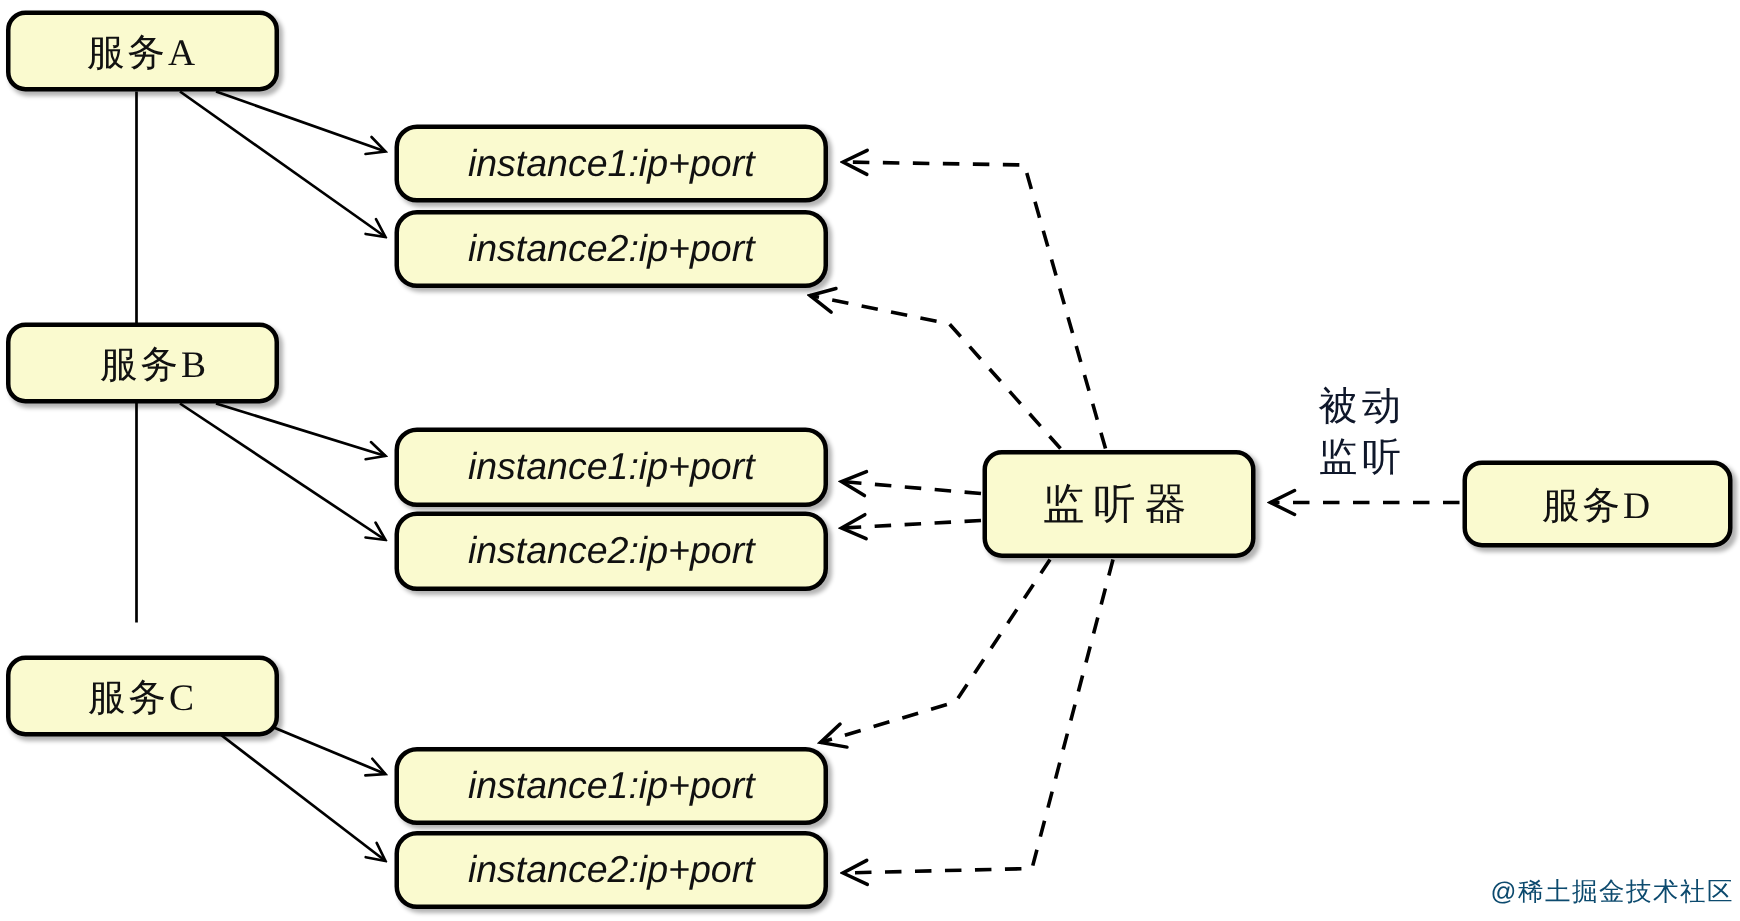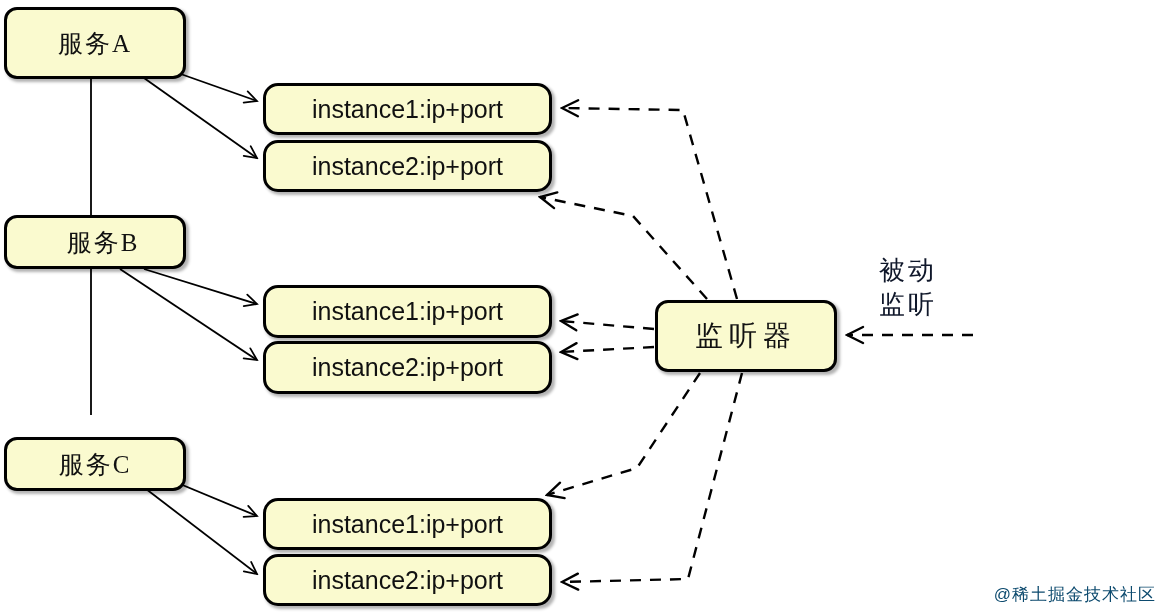--- a/index.html
+++ b/index.html
@@ -32,20 +32,21 @@
   }
   .node.service {
     font-family: "Liberation Serif", serif;
     font-size: 25px;
     letter-spacing: 2px;
   }
   .node.instance {
     font-family: "Liberation Sans", sans-serif;
     font-size: 25px;
     border-radius: 15px;
+    font-style: italic;
   }
   .node.listener {
     font-family: "Liberation Serif", serif;
     font-size: 28px;
     letter-spacing: 6px;
   }
   .edge-label {
     position: absolute;
     left: 866px;
     top: 254px;
@@ -92,23 +93,24 @@
     <path class="dashed" d="M737,299 L683,110 L562,108" marker-end="url(#openArrow)"></path>
     <path class="dashed" d="M707,299 L633,216 L540,197" marker-end="url(#openArrow)"></path>
     <path class="dashed" d="M654,329 L561,321" marker-end="url(#openArrow)"></path>
     <path class="dashed" d="M654,347 L561,352" marker-end="url(#openArrow)"></path>
     <path class="dashed" d="M700,373 L637,468 L547,495" marker-end="url(#openArrow)"></path>
     <path class="dashed" d="M742,373 L688,579 L562,582" marker-end="url(#openArrow)"></path>
 
     <path class="dashed" d="M973,335 L847,335" marker-end="url(#openArrow)"></path>
   </svg>
 
-  <div class="node service" style="left:4px; top:7px; width:182px; height:72px;">服务A</div>
+  <div class="node service" style="left:4px; top:7px; width:182px; height:54px;">服务A</div>
   <div class="node service" style="left:4px; top:215px; width:182px; height:54px;padding-left:16px;">服务B</div>
   <div class="node service" style="left:4px; top:437px; width:182px; height:54px;">服务C</div>
+  <div class="node service" style="left:975px; top:307px; width:180px; height:58px;">服务D</div>
 
   <div class="node instance" style="left:263px; top:83px; width:289px; height:52px;">instance1:ip+port</div>
   <div class="node instance" style="left:263px; top:140px; width:289px; height:52px;">instance2:ip+port</div>
 
   <div class="node instance" style="left:263px; top:285px; width:289px; height:53px;">instance1:ip+port</div>
   <div class="node instance" style="left:263px; top:341px; width:289px; height:53px;">instance2:ip+port</div>
 
   <div class="node instance" style="left:263px; top:498px; width:289px; height:52px;">instance1:ip+port</div>
   <div class="node instance" style="left:263px; top:554px; width:289px; height:52px;">instance2:ip+port</div>
 

